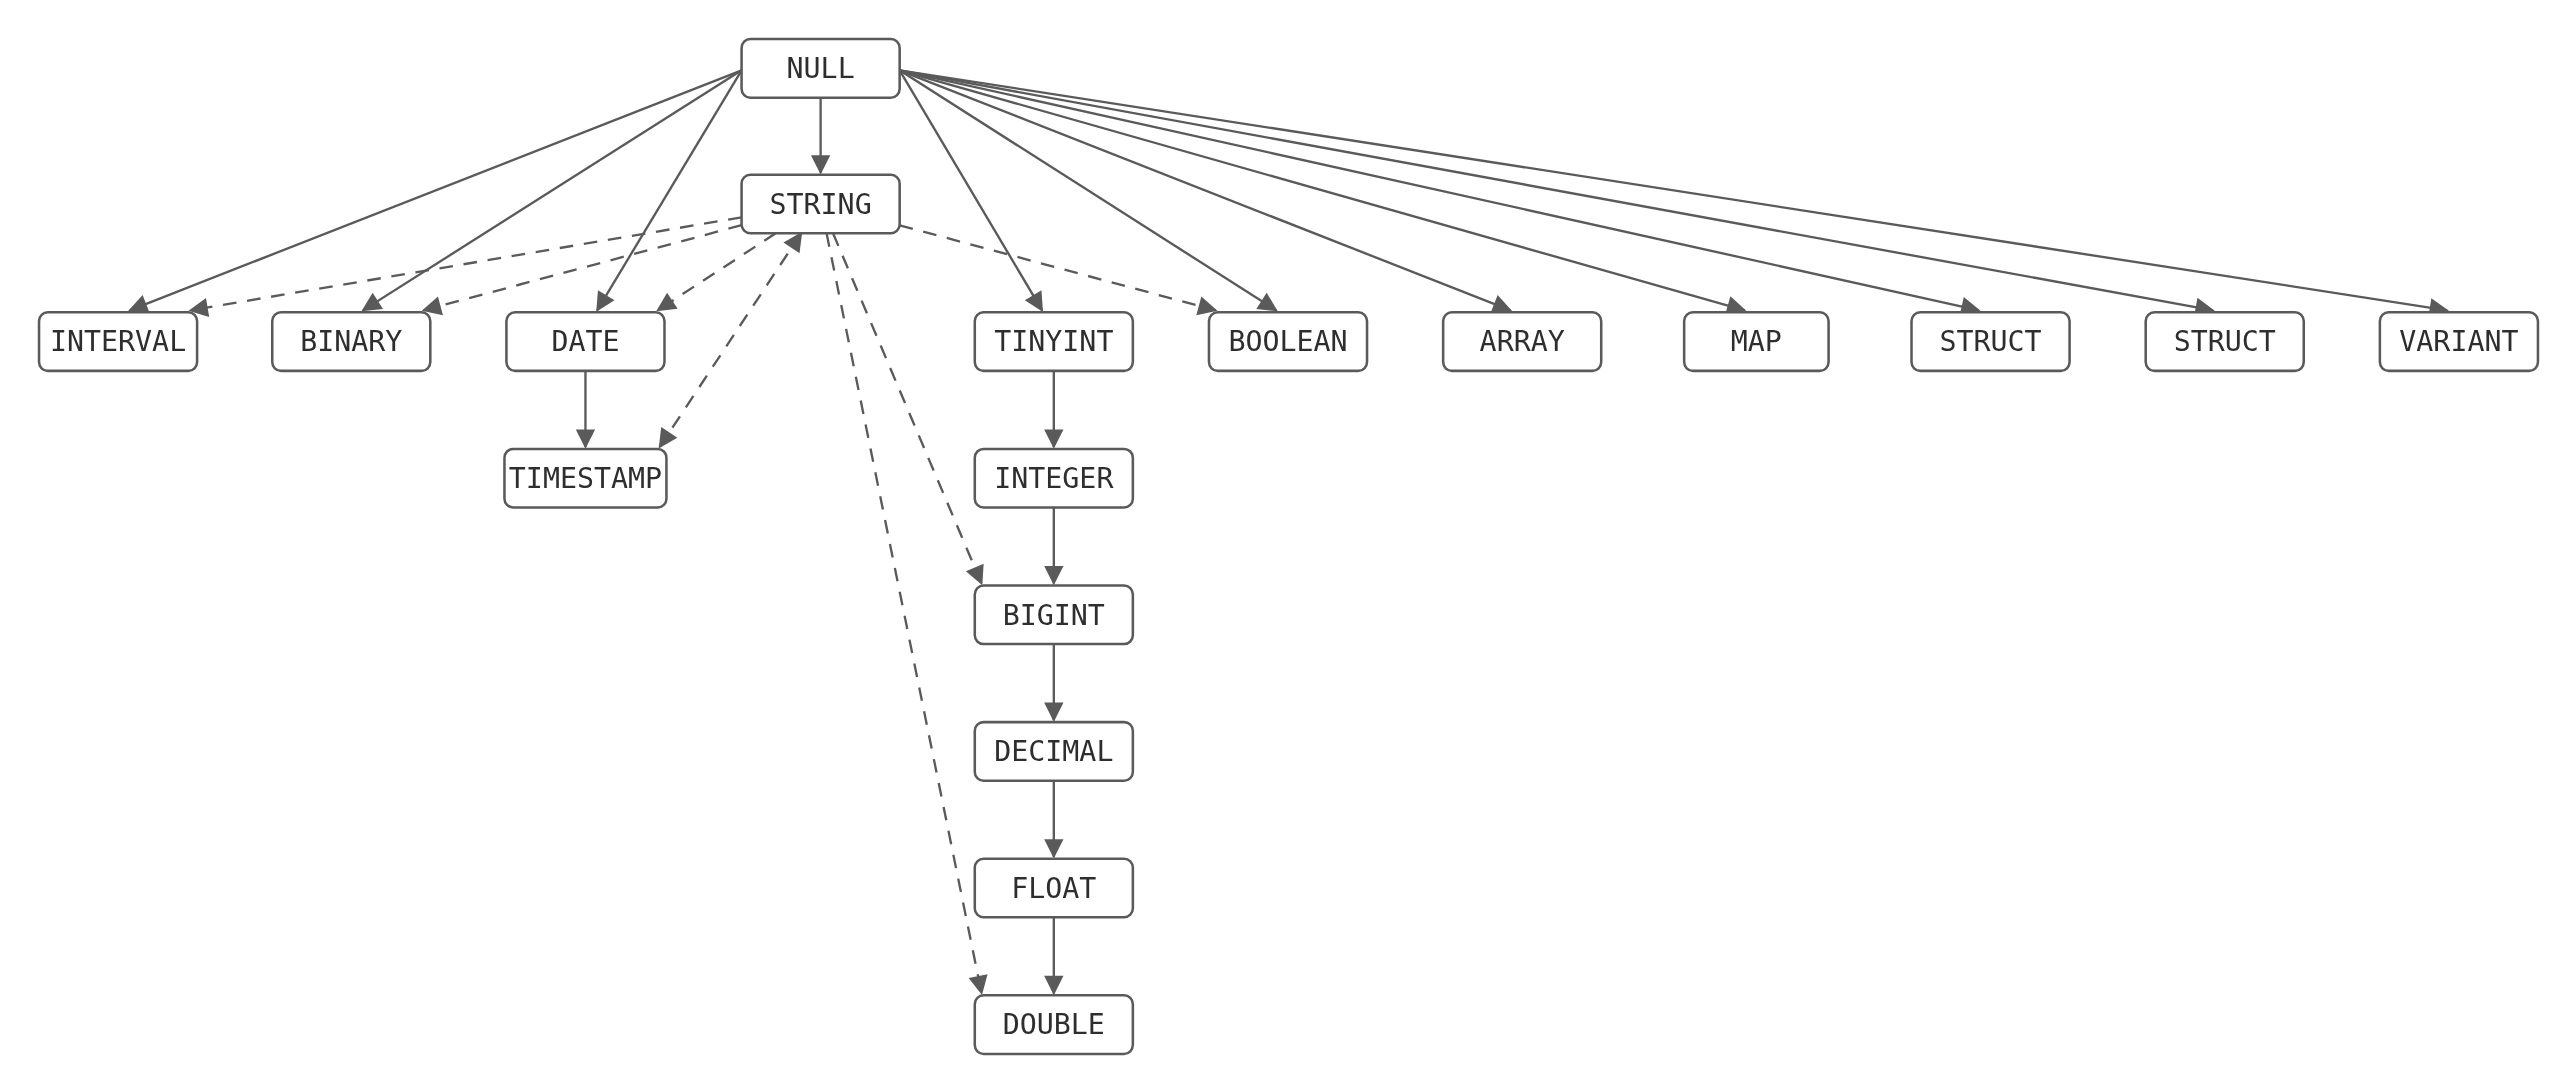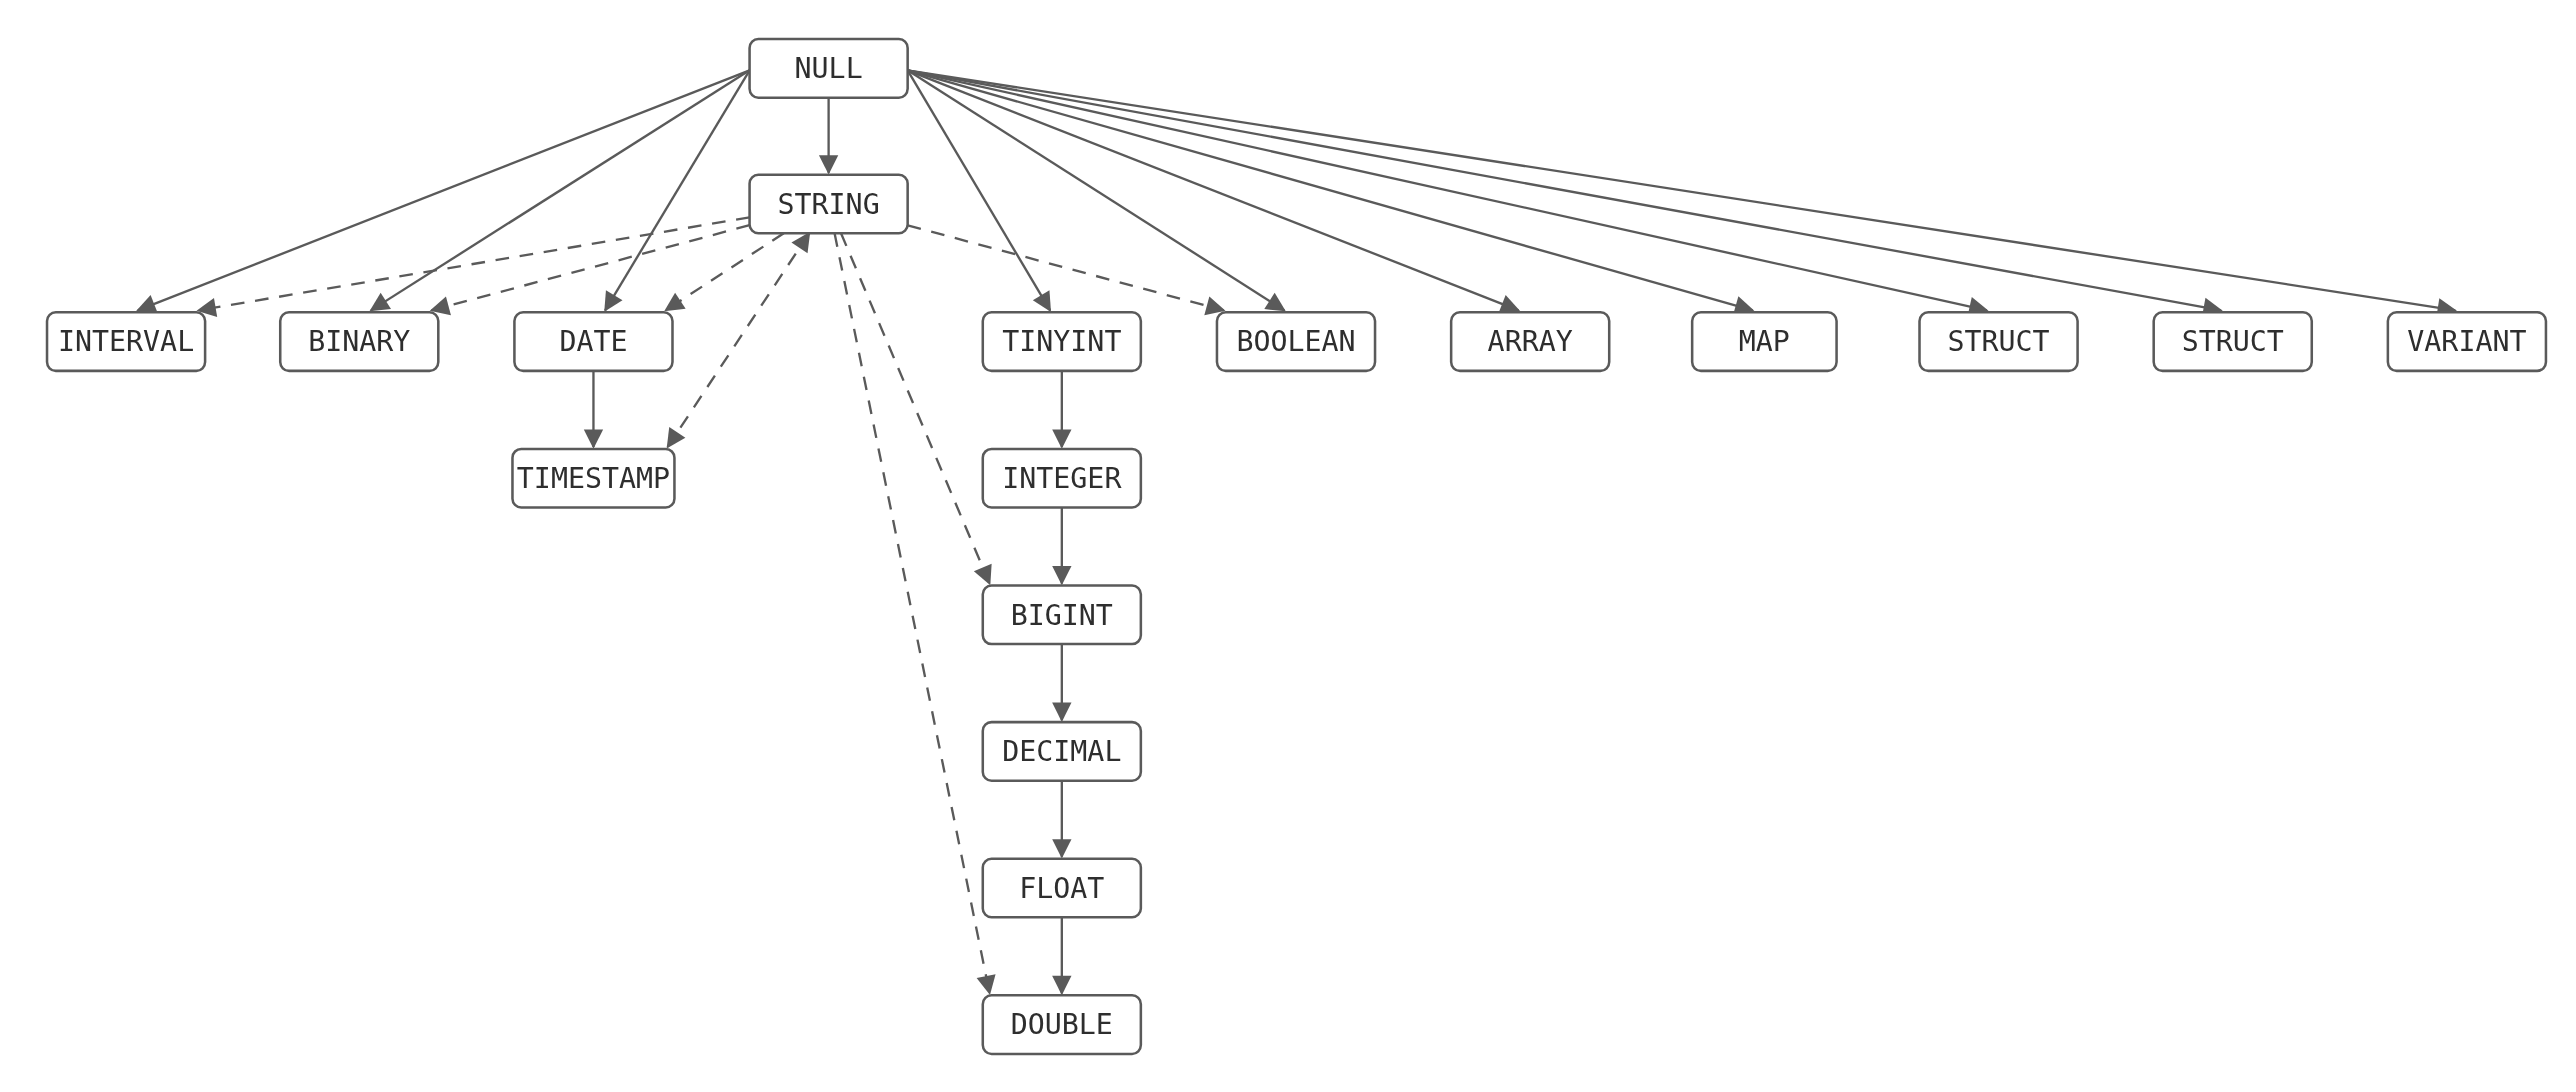--- a/index.html
+++ b/index.html
@@ -7,21 +7,20 @@
     padding: 0;
     background: #ffffff;
     width: 2576px;
     height: 1093px;
     overflow: hidden;
   }
   #stage {
     width: 2384px;
     height: 1093px;
     position: relative;
-    padding-left: 8px;
   }
   svg {
     display: block;
   }
   .edge {
     fill: none;
     stroke-width: 2.4px;
   }
   .edge.dashed {
     stroke-dasharray: 14 11;

